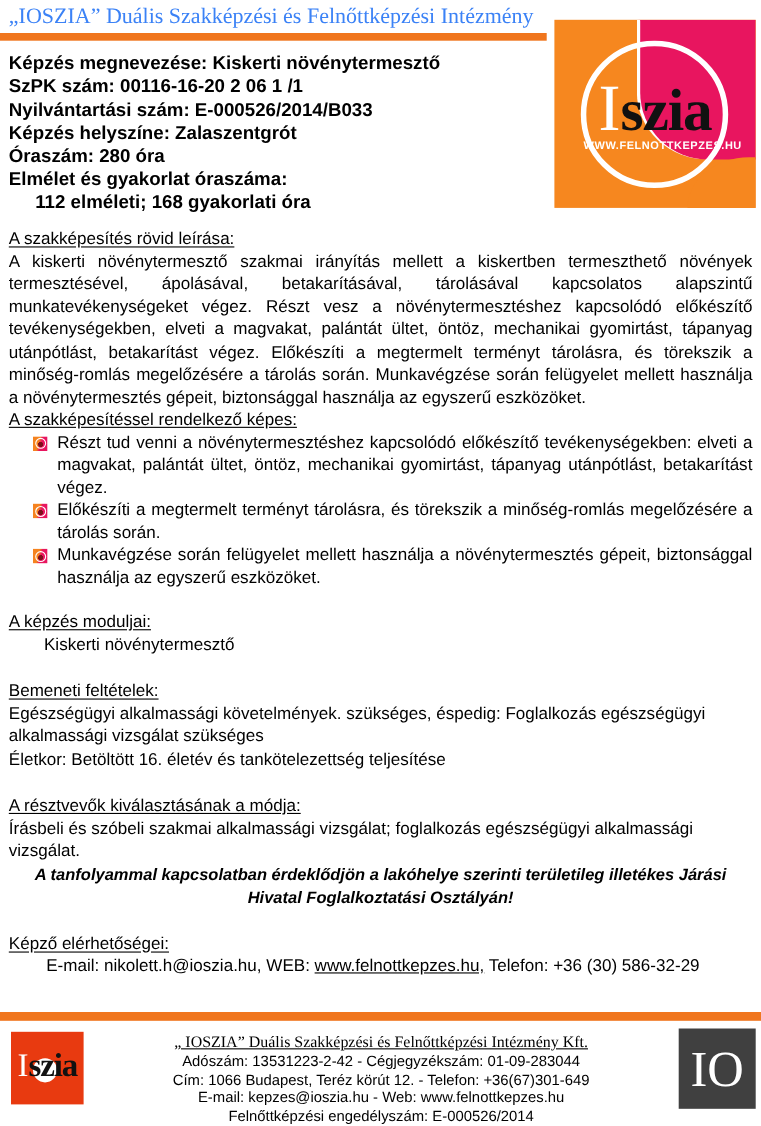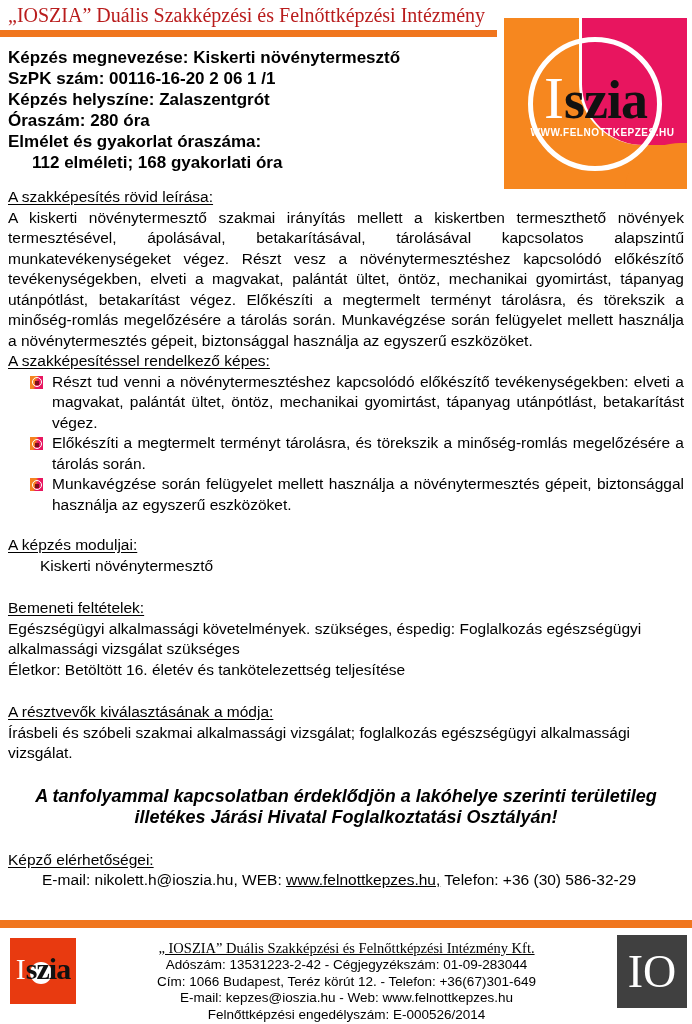--- a/index.html
+++ b/index.html
@@ -7,21 +7,21 @@
   .page {
     position:relative; width:692px; height:1024px; margin:0 auto;
     background:#ffffff; overflow:hidden;
     font-family:"Liberation Sans", sans-serif; color:#000;
   }
 
   
   .hdr-title {
     margin:4px 0 0 8px;
     font-family:"Liberation Serif", serif;
-    font-size:20px; color:#b91c1c;
+    font-size:20px; color:#3b82f6;
   }
   .hdr-bar { width:497px; height:7px; margin-top:3px; background:#F0761E; }
 
   
   .logo {
     position:absolute; left:504px; top:18px; width:183px; height:171px;
     background:#F6871F; overflow:hidden;
   }
   .logo-petal {
     position:absolute; top:0; right:0; width:59%; height:74%;
@@ -62,22 +62,22 @@
     position:relative;
   }
   .bullet-ico::after {
     content:""; position:absolute; inset:1.5px; border:1.5px solid #fff; border-radius:50%;
     background:radial-gradient(circle at 50% 62%, #7d0f1c 34%, rgba(0,0,0,0) 38%);
   }
   .bullet-text { flex:1; text-align:justify; }
 
   .indent32 { padding-left:32px; }
   .notice {
-    margin-top:22px; padding:0 14px; text-align:center;
-    font-weight:bold; font-style:italic; font-size:18px; line-height:21px;
+    padding:0 14px; text-align:center;
+    font-weight:bold; font-style:italic; font-size:15px; line-height:21px;
   }
   .contact-line { padding-left:34px; white-space:nowrap; }
   .ulink { text-decoration:underline; }
 
   
   .footer { position:absolute; left:0; top:920px; width:692px; height:104px; }
   .footer-bar { width:100%; height:8px; background:#F0761E; }
   .footer-row { display:flex; align-items:flex-start; padding-top:10px; }
 
   .flogo-left {
@@ -115,20 +115,21 @@
     <div class="logo-ring"></div>
     <div class="logo-text">
       <span class="logo-i">I</span><span class="logo-szia">szia</span>
       <div class="logo-url">WWW.FELNOTTKEPZES.HU</div>
     </div>
   </div>
 
   <div class="course">
     <div>Képzés megnevezése: Kiskerti növénytermesztő</div>
     <div>SzPK szám: 00116-16-20 2 06 1 /1</div>
+    <div>Nyilvántartási szám: E-000526/2014/B033</div>
     <div>Képzés helyszíne: Zalaszentgrót</div>
     <div>Óraszám: 280 óra</div>
     <div>Elmélet és gyakorlat óraszáma:</div>
     <div class="course-indent">112 elméleti; 168 gyakorlati óra</div>
   </div>
 
   <div class="content">
 
     <div class="sec-head mt14">A szakképesítés rövid leírása:</div>
     <div class="just">A kiskerti növénytermesztő szakmai irányítás mellett a kiskertben termeszthető növények termesztésével, ápolásával, betakarításával, tárolásával kapcsolatos alapszintű munkatevékenységeket végez. Részt vesz a növénytermesztéshez kapcsolódó előkészítő tevékenységekben, elveti a magvakat, palántát ültet, öntöz, mechanikai gyomirtást, tápanyag utánpótlást, betakarítást végez. Előkészíti a megtermelt terményt tárolásra, és törekszik a minőség-romlás megelőzésére a tárolás során. Munkavégzése során felügyelet mellett használja a növénytermesztés gépeit, biztonsággal használja az egyszerű eszközöket.</div>

